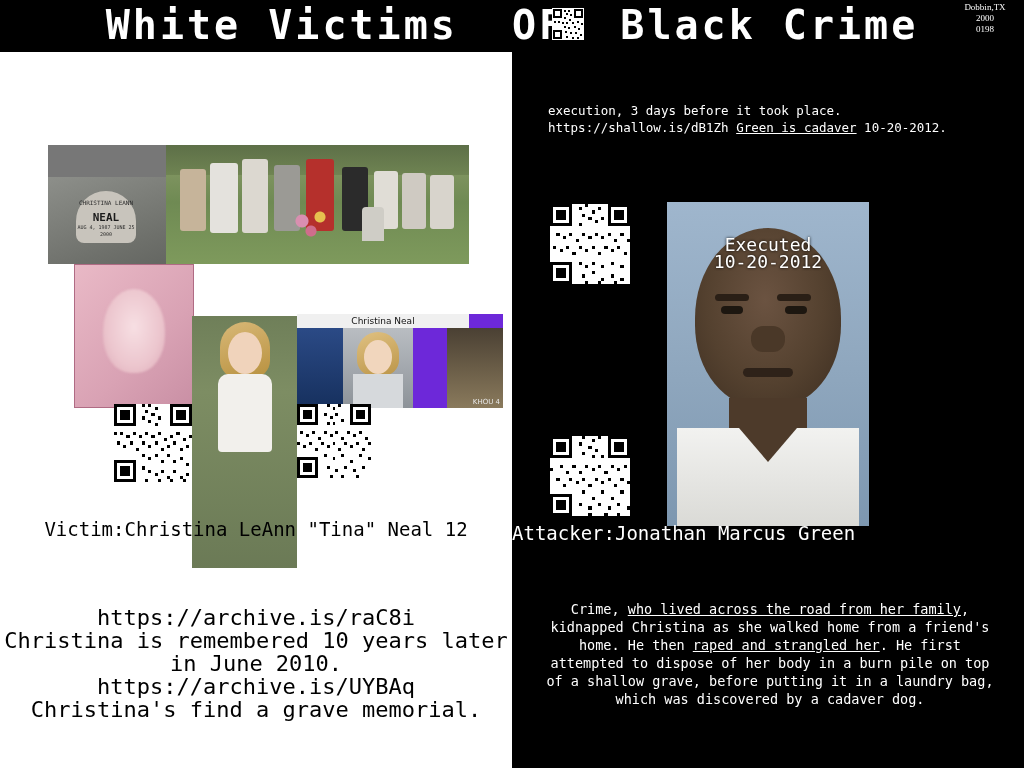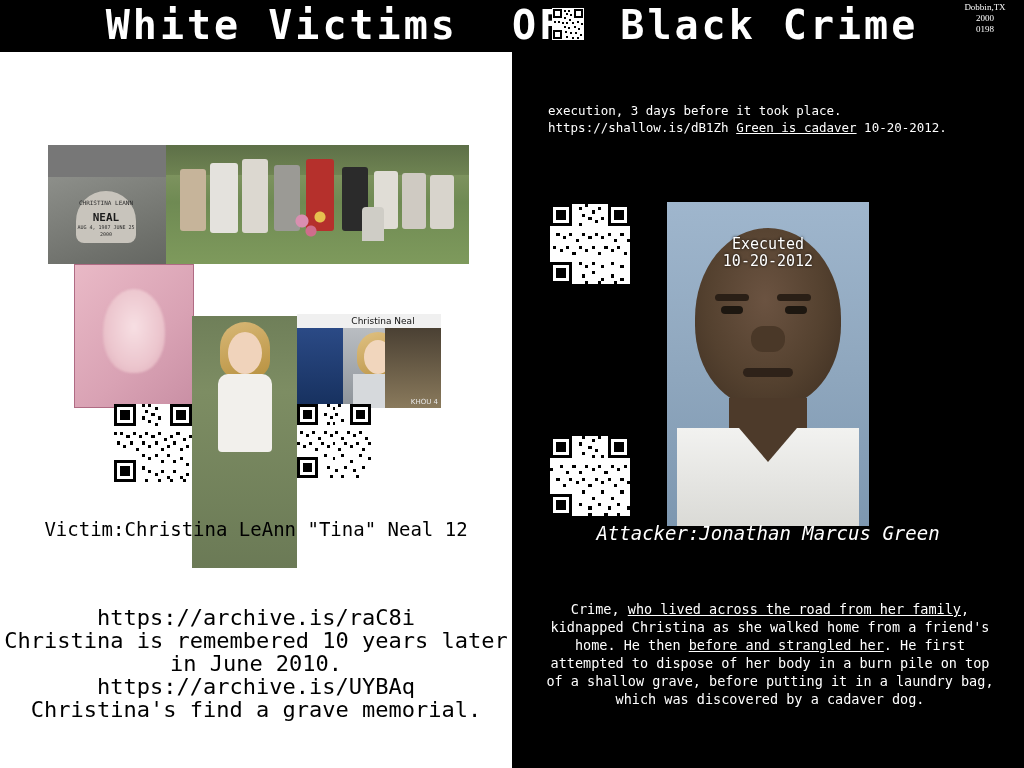--- a/index.html
+++ b/index.html
@@ -169,22 +169,22 @@
     position: absolute; left: 26px; top: 58px; width: 54px; height: 78px;
     background: #f2f0ec;
     border-radius: 10px 10px 4px 4px;
   }
   #photo-main .jeans {
     position: absolute; left: 24px; top: 132px; width: 58px; height: 120px;
     background: linear-gradient(to bottom, #5f7da6, #4a6party 0%, #43618c 100%);
   }
   #photo-tv {
     left: 297px; top: 262px;
-    width: 144px; height: 94px;
-    background: #000000;
+    width: 206px; height: 94px;
+    background: #6d28d9;
   }
   #photo-tv .tvbar {
     position: absolute; left: 0; top: 0; width: 172px; height: 14px;
     background: #f0f0f0;
     color: #111;
     font-size: 9px;
     font-family: "DejaVu Sans", sans-serif;
     text-align: center;
     line-height: 14px;
   }
@@ -299,36 +299,35 @@
     position: absolute; left: 62px; top: 0; width: 58px; height: 34px;
     background: #4d3a2a;
     clip-path: polygon(0 0, 100% 0, 50% 100%);
   }
   #mug-overlay {
     position: absolute;
     left: 0; top: 34px;
     width: 202px;
     text-align: center;
     color: #ffffff;
-    font-size: 15px;
+    font-size: 18px;
     line-height: 17px;
     font-family: "DejaVu Sans Mono", monospace;
     white-space: pre-line;
     text-shadow: 0 0 3px #000;
   }
   #attacker-caption {
     position: absolute;
     left: 0; top: 470px;
     width: 512px;
-    text-align: center;
+    text-align: left;
     color: #ffffff;
     font-size: 19px;
     font-family: "DejaVu Sans Mono", monospace;
     white-space: pre;
-    font-style: italic;
   }
   #right-body {
     position: absolute;
     left: 30px; top: 548px;
     width: 456px;
     color: #ffffff;
     font-size: 13.5px;
     line-height: 18px;
     text-align: center;
     font-family: "DejaVu Sans Mono", monospace;
@@ -728,16 +727,16 @@
       <div class="shirt">
         <div class="vneck"></div>
       </div>
       <div id="mug-overlay">Executed
 10-20-2012</div>
     </div>
 
     <div id="attacker-caption">Attacker:Jonathan Marcus Green</div>
 
     <div id="right-body">
-      <span>Crime, </span><span class="u">who lived across the road from her family</span><span>, kidnapped Christina as she walked home from a friend's home. He then </span><span class="u">before and strangled her</span><span>. He first attempted to dispose of her body in a burn pile on top of a shallow grave, before putting it in a laundry bag, which was discovered by a cadaver dog.</span>
+      <span>Crime, </span><span class="u">who lived across the road from her family</span><span>, kidnapped Christina as she walked home from a friend's home. He then </span><span class="u">raped and strangled her</span><span>. He first attempted to dispose of her body in a burn pile on top of a shallow grave, before putting it in a laundry bag, which was discovered by a cadaver dog.</span>
     </div>
   </div>
 </div>
 
 </body></html>

